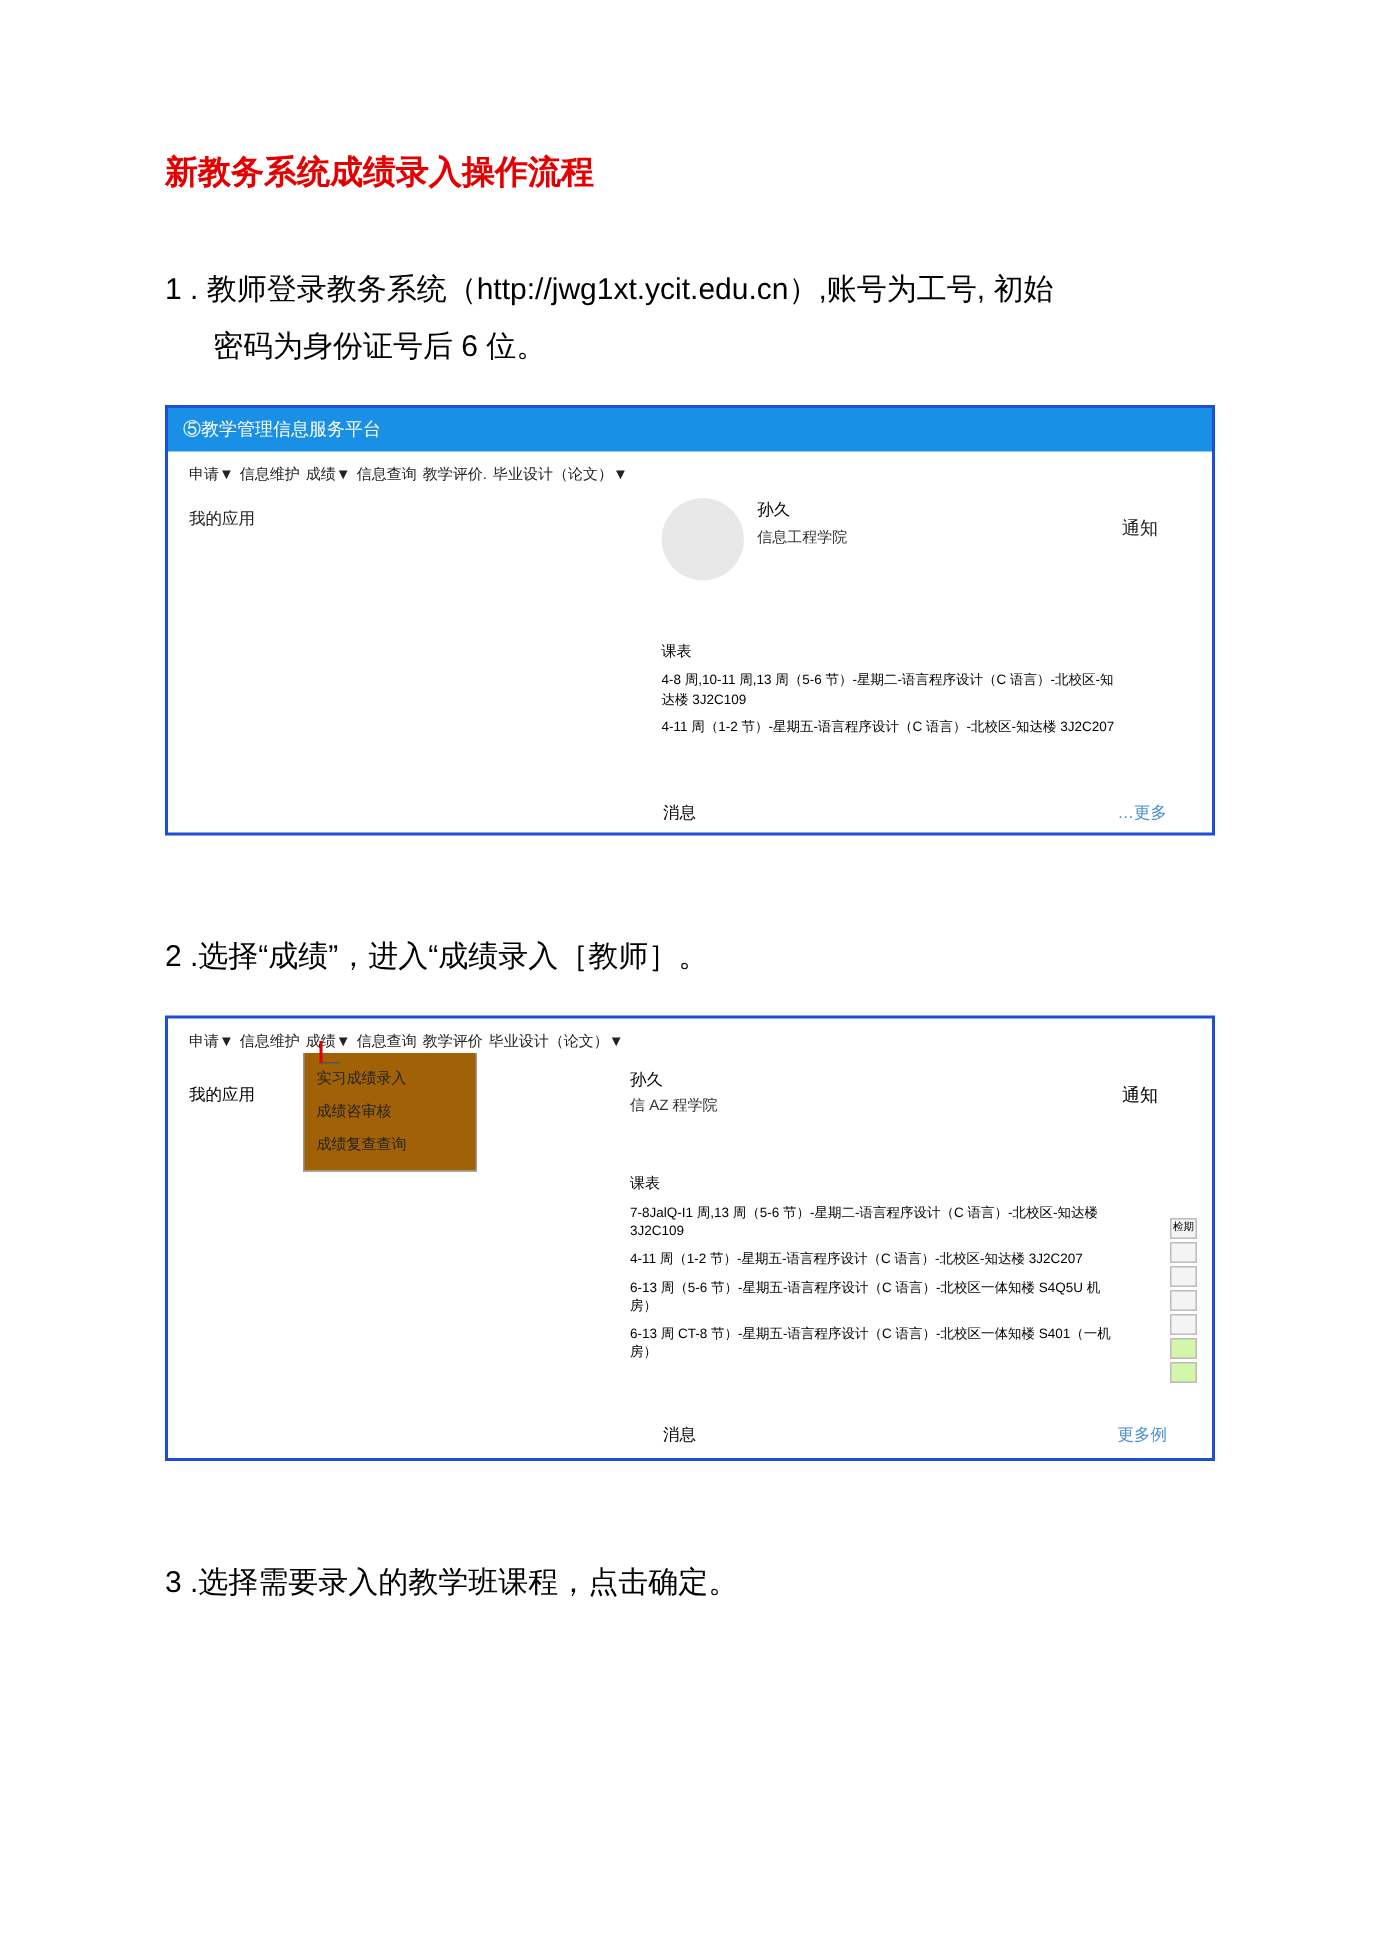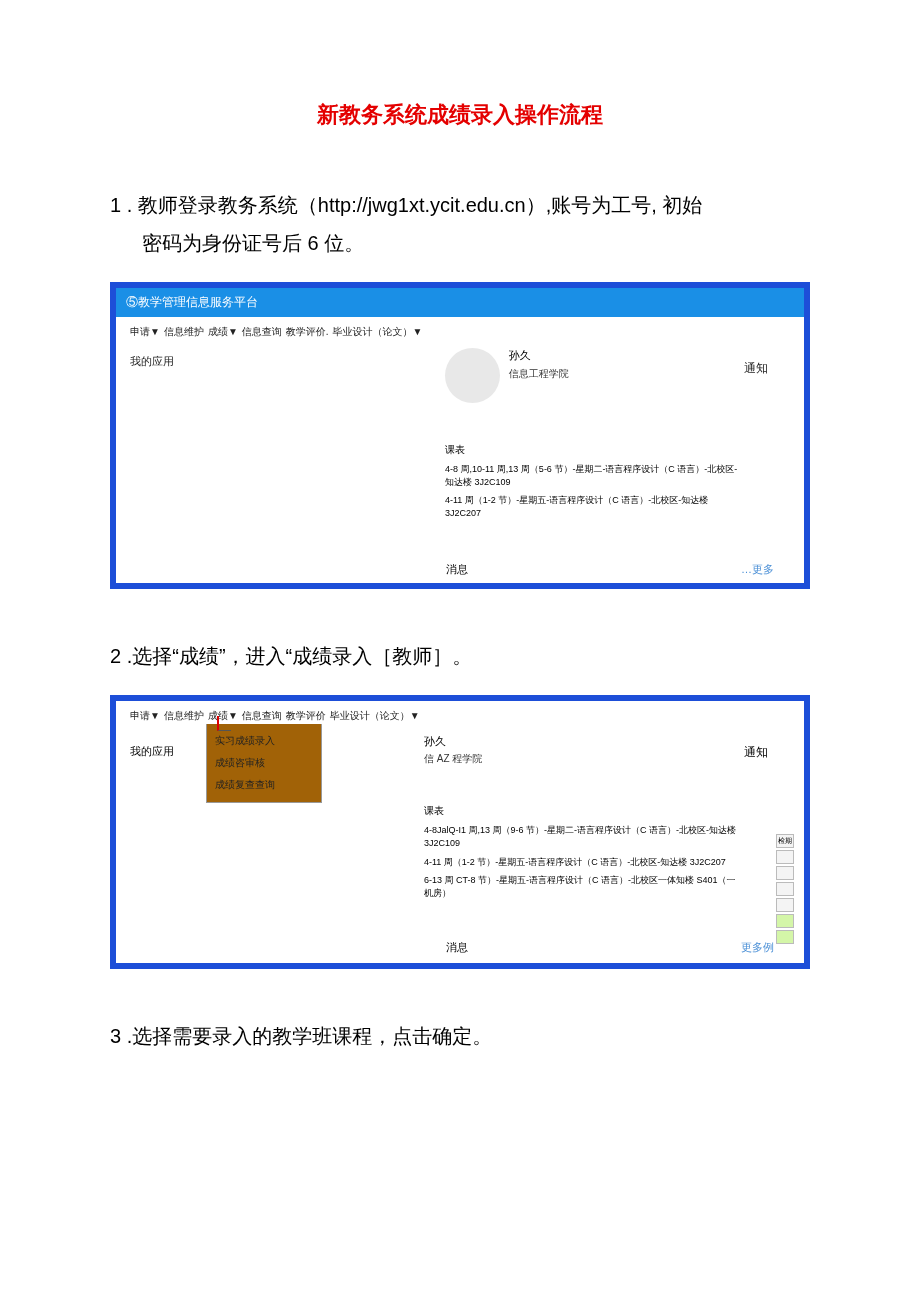--- a/index.html
+++ b/index.html
@@ -1,20 +1,20 @@
 <!DOCTYPE html>
 <html><head>
 <meta charset="utf-8">
 <style>
 body{margin:0;background:#fff;font-family:"Microsoft YaHei",SimSun,Arial,sans-serif;width:920px}
 .page{padding:100px 110px 60px 110px}
-.title{text-align:center;font-size:22px;font-weight:bold;color:#e40000;margin-bottom:56px}
+.title{font-size:22px;font-weight:bold;color:#e40000;margin-bottom:44px}
 .step{font-size:20px;color:#000;line-height:1.9;margin-bottom:20px}
 .step .indent{padding-left:32px;display:block}
-.shot{border:6px solid #1d4ed8;margin-bottom:48px;width:100%;box-sizing:border-box}
+.shot{border:2px solid #1d4ed8;margin-bottom:62px;width:100%;box-sizing:border-box}
 .blue-bar{background:#1a8fe6;color:#fff;padding:6px 10px;font-size:12px}
 .menu-row{font-size:10px;color:#222;padding:8px 10px 3px 14px}
 .mi{display:inline-block;margin-right:4px}
 .s1-body{display:flex;padding:0 10px 12px 14px}
 .left-col{width:315px;font-size:11px;color:#222;padding-top:12px}
 .mid-col{flex:1;font-size:10px}
 .right-col{width:50px;font-size:12px;color:#222;padding-top:18px;text-align:left}
 .avatar{width:55px;height:55px;background:#e8e8e8;border-radius:50%;display:inline-block;vertical-align:top;margin-top:6px}
 .uinfo{display:inline-block;vertical-align:top;margin-left:6px;margin-top:6px;font-size:11px}
 .uinfo .dep{font-size:10px;color:#333;margin-top:4px}
@@ -90,22 +90,23 @@
           <div class="d-item">成绩复查查询</div>
         </div>
       </div>
       <div class="s2-mid">
         <div style="padding-top:8px">
           <div style="font-size:11px">孙久</div>
           <div class="dep" style="font-size:10px;color:#333;margin-top:3px">信 AZ 程学院</div>
         </div>
         <div class="schedule" style="margin-top:38px">
           <div class="sched-h">课表</div>
-          <div class="sched-row">4-8JalQ-I1 周,13 周（9-6 节）-星期二-语言程序设计（C 语言）-北校区-知达楼 3J2C109</div>
+          <div class="sched-row">7-8JalQ-I1 周,13 周（5-6 节）-星期二-语言程序设计（C 语言）-北校区-知达楼 3J2C109</div>
           <div class="sched-row">4-11 周（1-2 节）-星期五-语言程序设计（C 语言）-北校区-知达楼 3J2C207</div>
+          <div class="sched-row">6-13 周（5-6 节）-星期五-语言程序设计（C 语言）-北校区一体知楼 S4Q5U 机房）</div>
           <div class="sched-row">6-13 周 CT-8 节）-星期五-语言程序设计（C 语言）-北校区一体知楼 S401（一机房）</div>
         </div>
       </div>
       <div class="s2-right">通知</div>
       <div class="calbar">
         <div class="calbox">检期</div>
         <div class="calbox"></div>
         <div class="calbox"></div>
         <div class="calbox"></div>
         <div class="calbox"></div>

